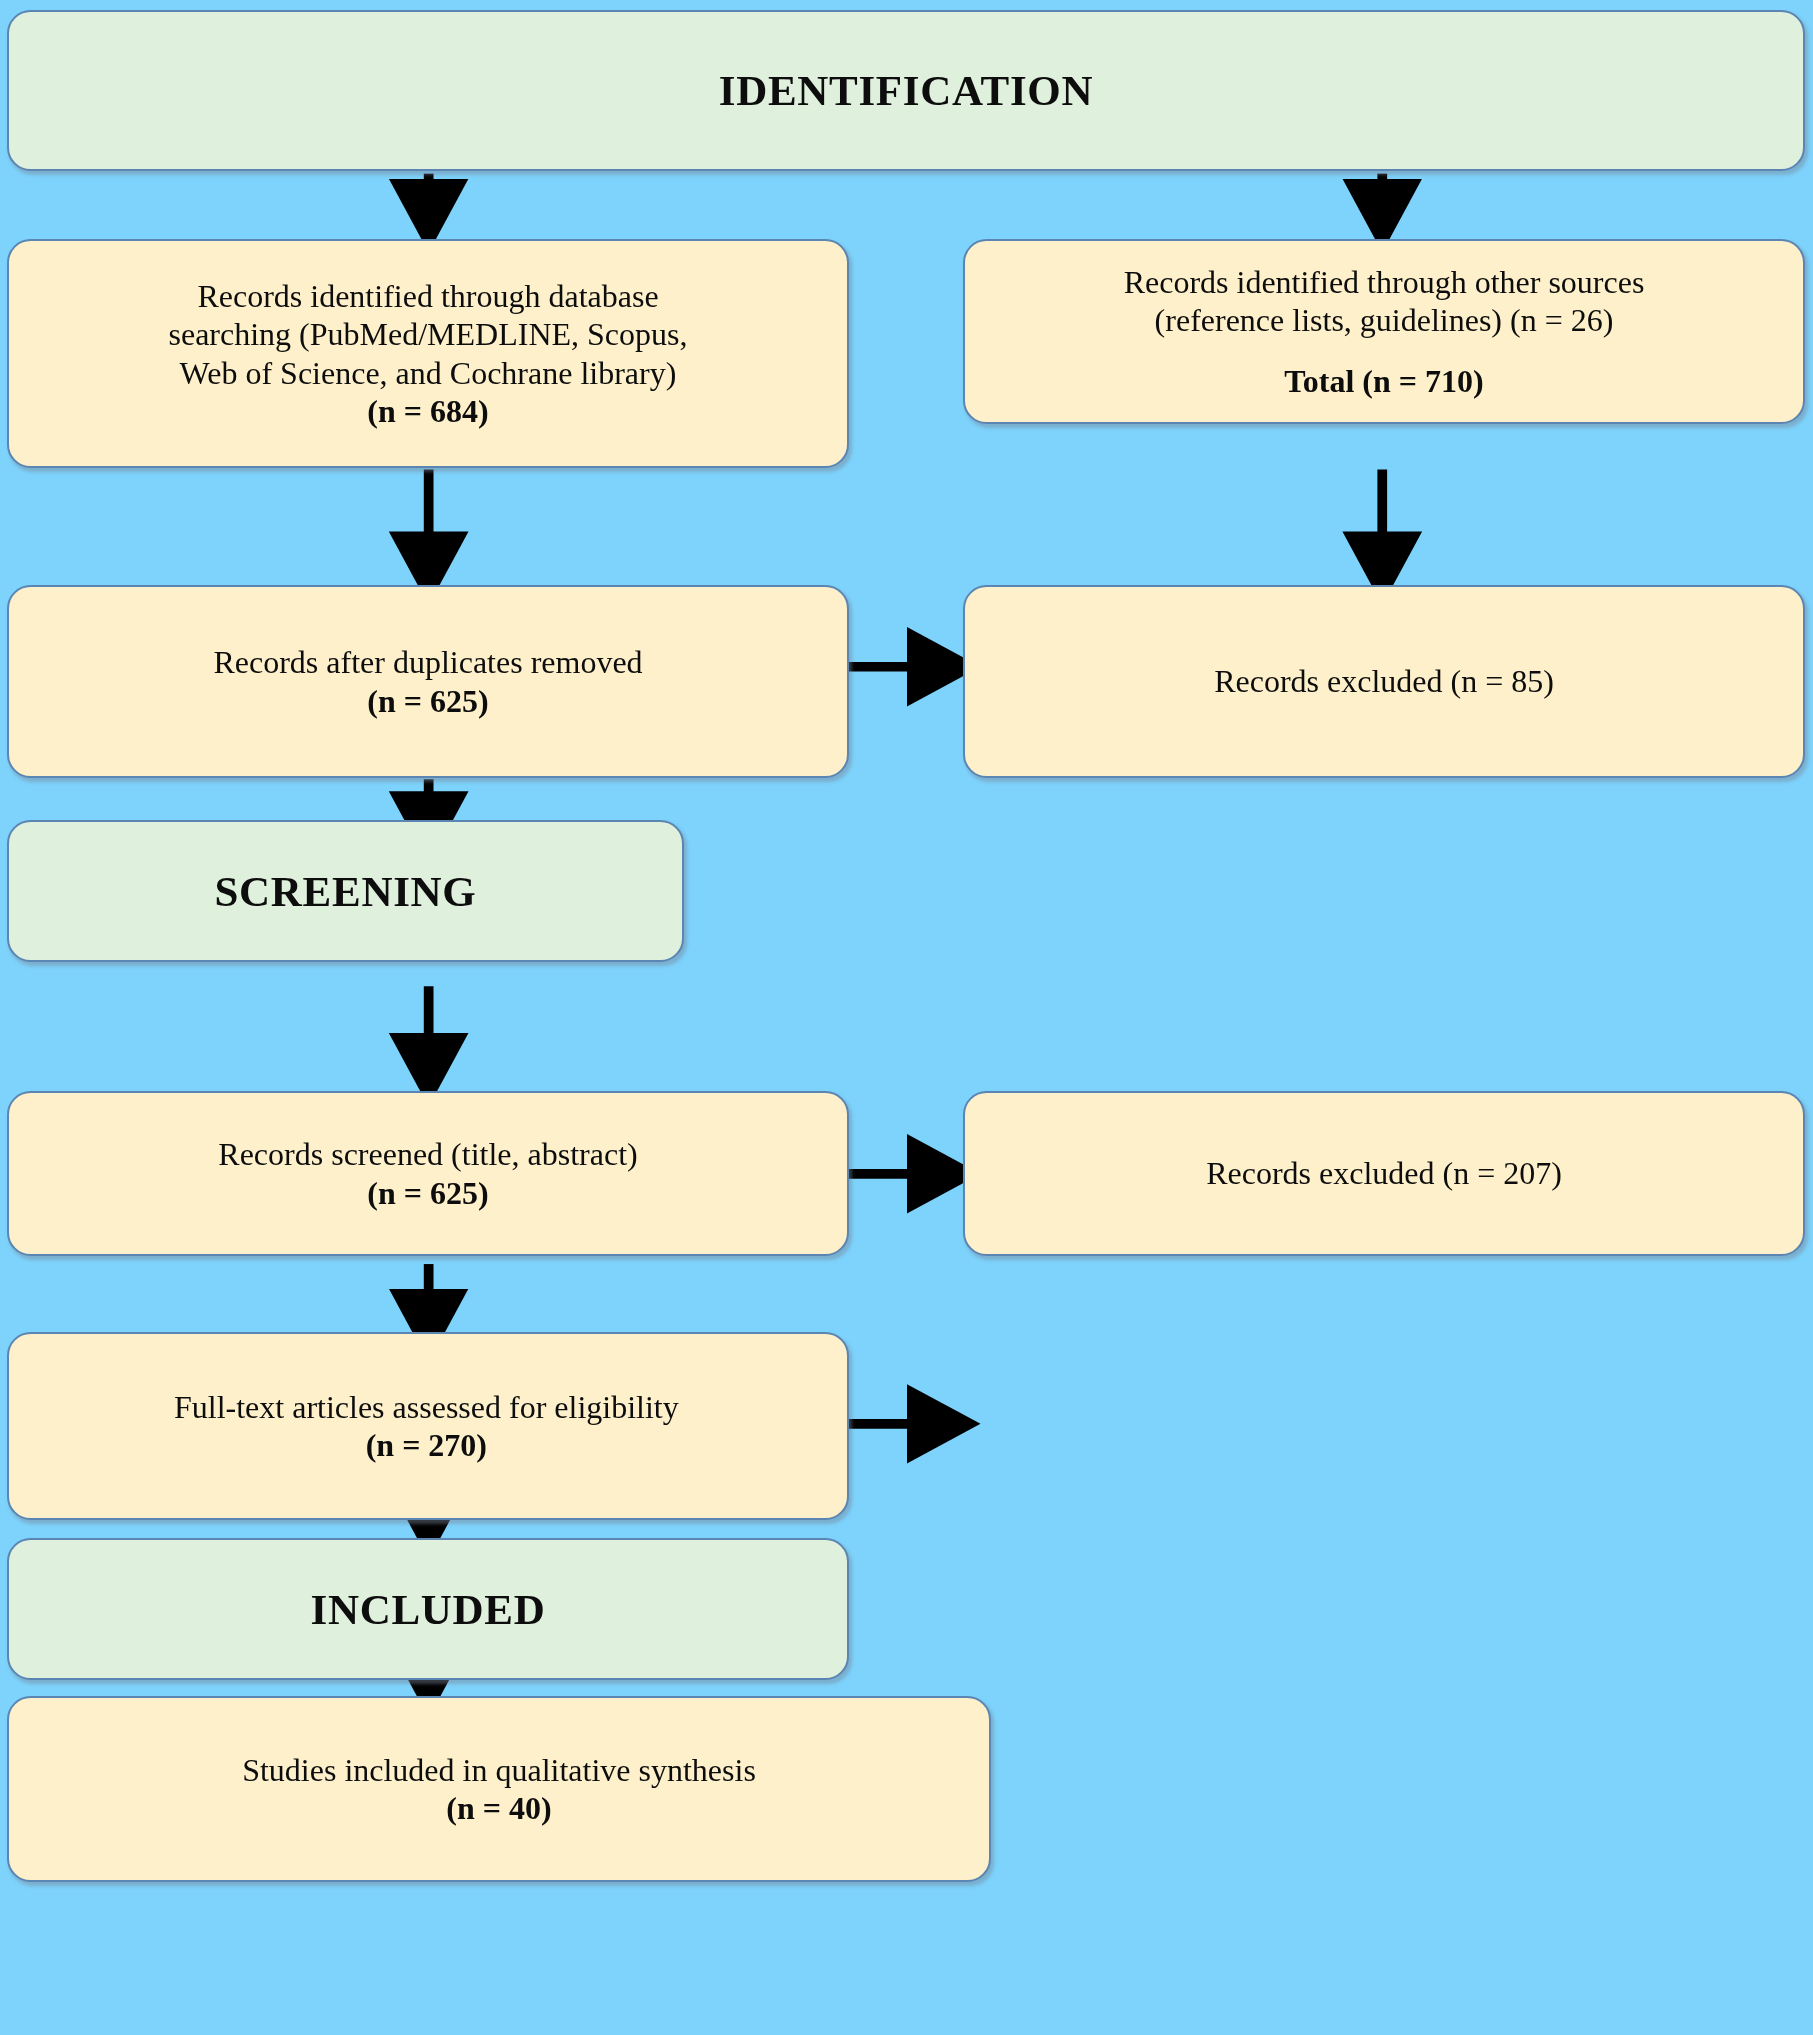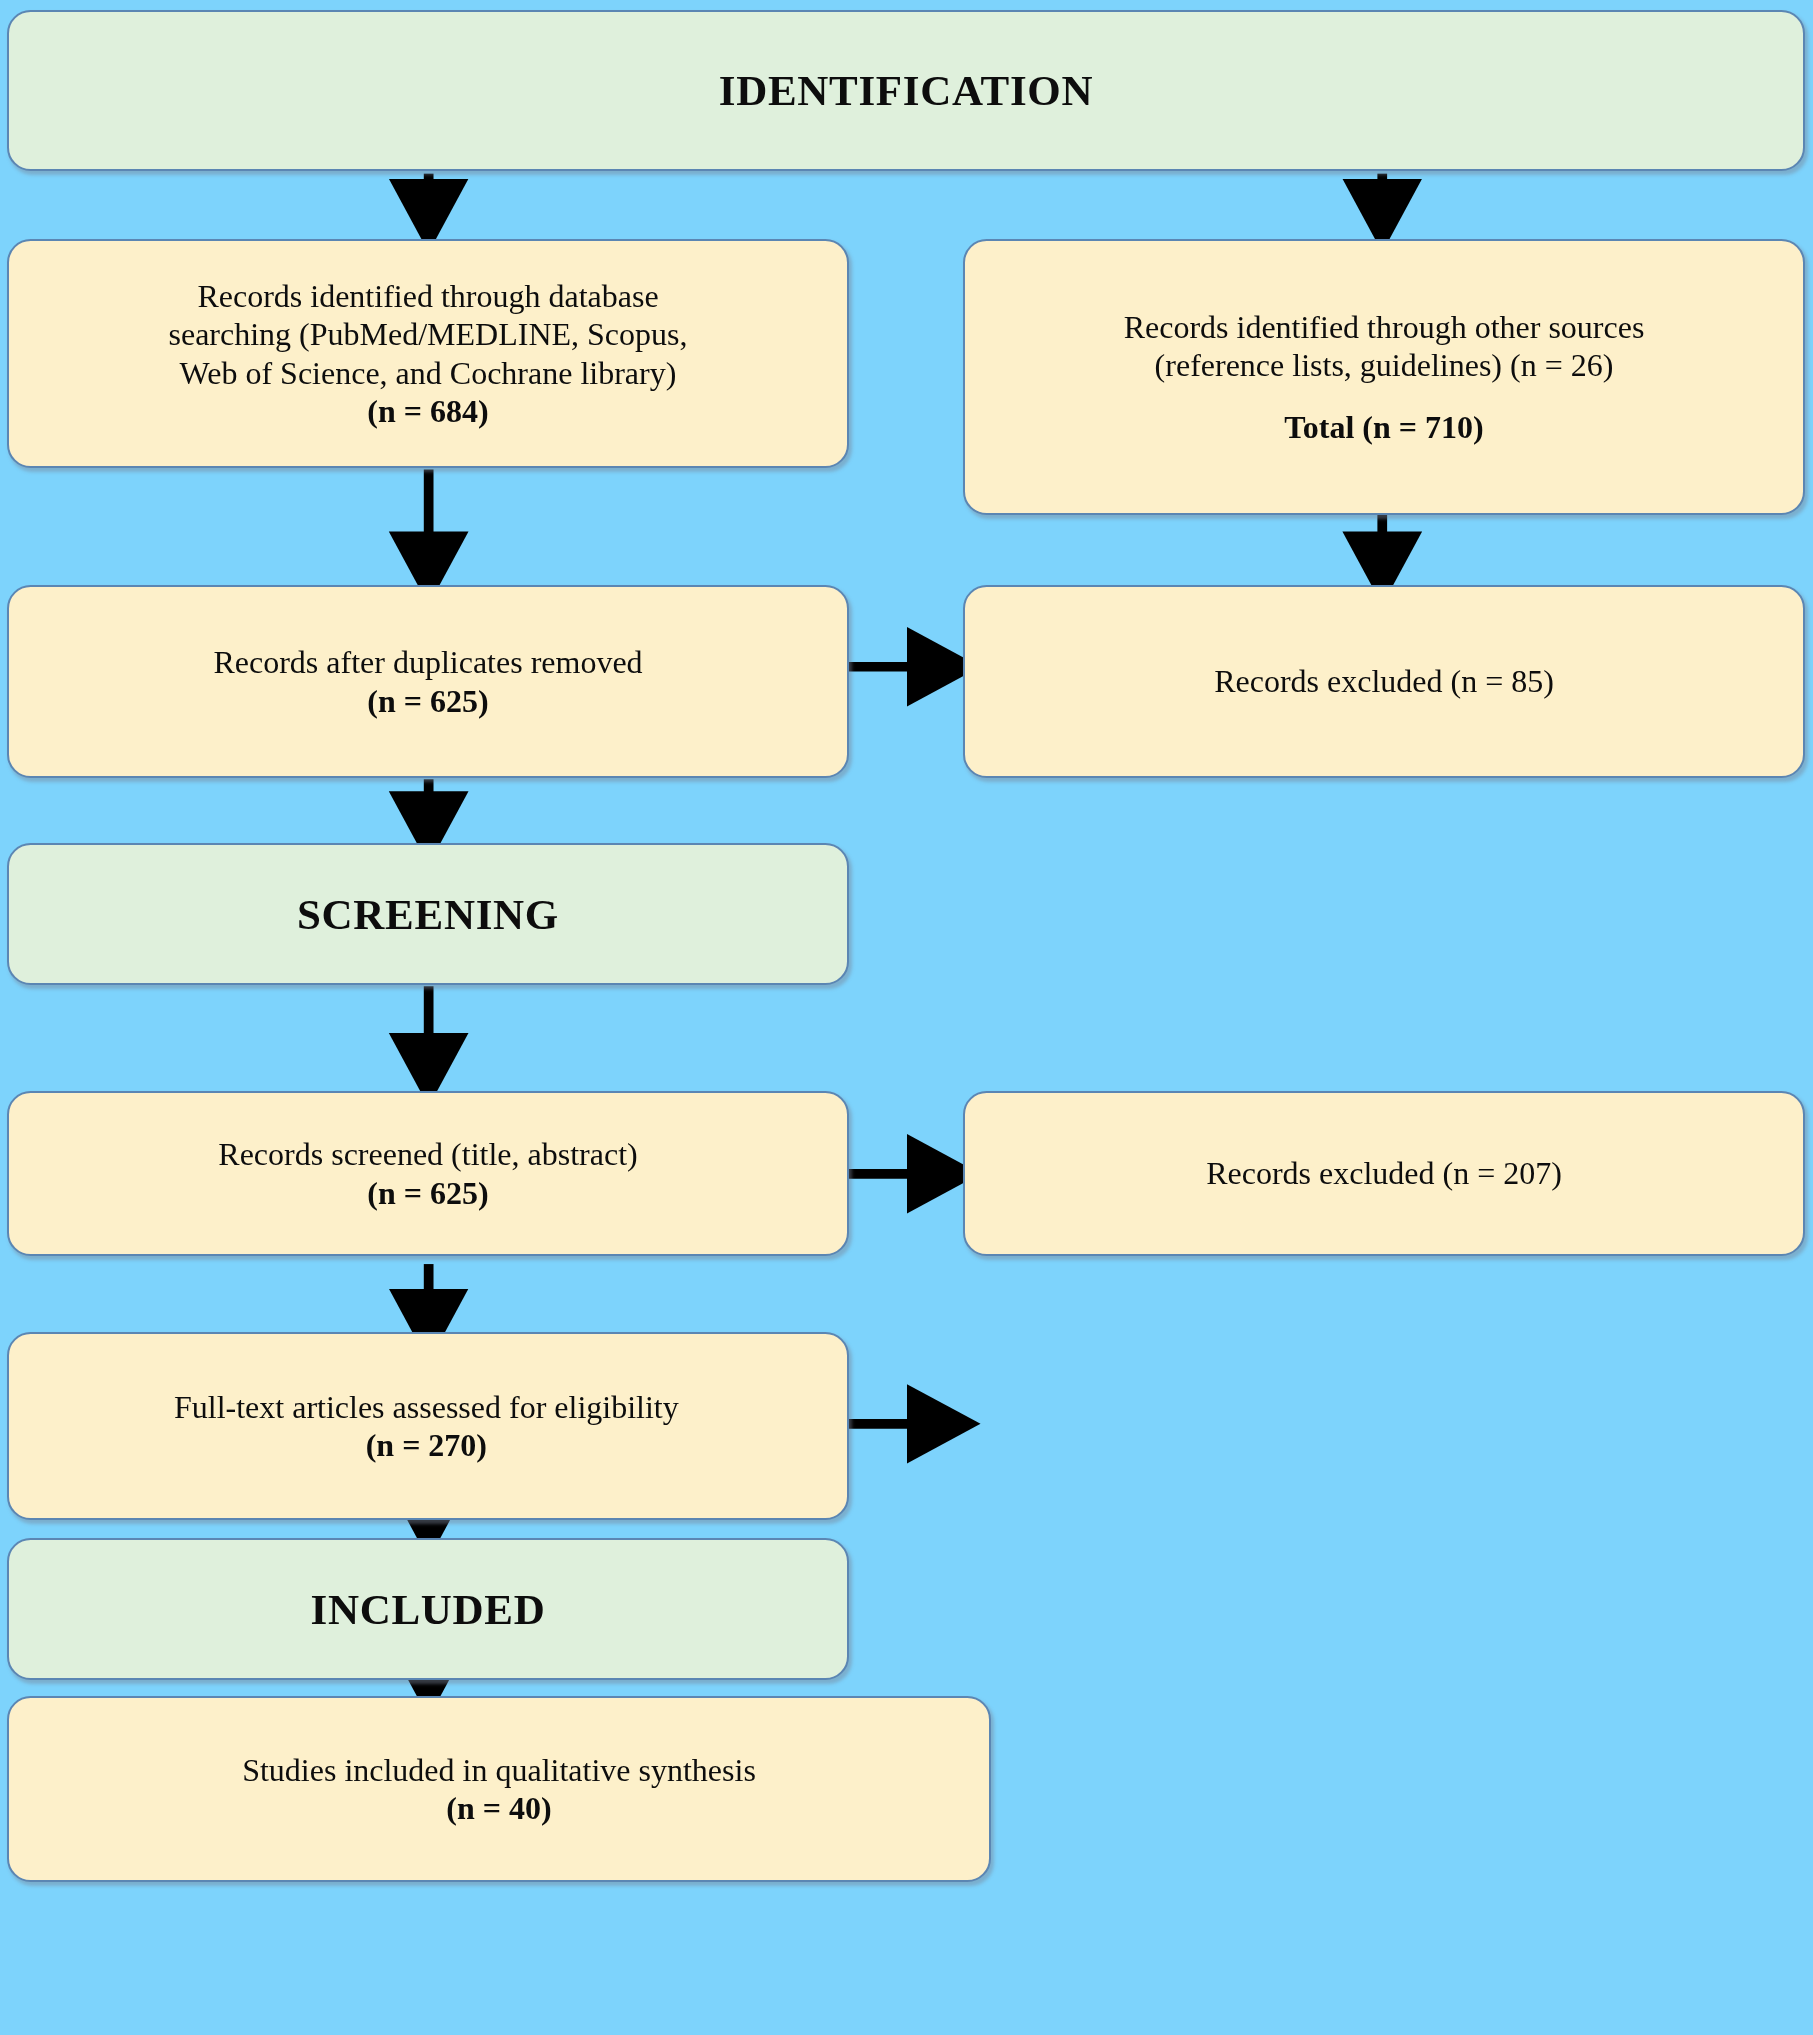--- a/index.html
+++ b/index.html
@@ -77,36 +77,36 @@
     <span>IDENTIFICATION</span>
   </div>
 
   <div class="box yellow" style="left:7px;top:239px;width:842px;height:229px;">
     <div class="ln">Records identified through database</div>
     <div class="ln">searching (PubMed/MEDLINE, Scopus,</div>
     <div class="ln">Web of Science, and Cochrane library)</div>
     <div class="ln b">(n = 684)</div>
   </div>
 
-  <div class="box yellow" style="left:963px;top:239px;width:842px;height:276px;">
+  <div class="box yellow" style="left:963px;top:239px;width:842px;height:185px;">
     <div class="ln">Records identified through other sources</div>
     <div class="ln">(reference lists, guidelines) (n = 26)</div>
     <div class="ln b" style="margin-top:23.6px;">Total (n = 710)</div>
   </div>
 
   <div class="box yellow" style="left:7px;top:585px;width:842px;height:193px;">
     <div class="ln">Records after duplicates removed</div>
     <div class="ln b">(n = 625)</div>
   </div>
 
   <div class="box yellow" style="left:963px;top:585px;width:842px;height:193px;">
     <div class="ln">Records excluded (n = 85)</div>
   </div>
 
-  <div class="box green banner" style="left:7px;top:843px;width:842px;height:142px;">
+  <div class="box green banner" style="left:7px;top:820px;width:677px;height:142px;">
     <span>SCREENING</span>
   </div>
 
   <div class="box yellow" style="left:7px;top:1091px;width:842px;height:165px;">
     <div class="ln">Records screened (title, abstract)</div>
     <div class="ln b">(n = 625)</div>
   </div>
 
   <div class="box yellow" style="left:963px;top:1091px;width:842px;height:165px;">
     <div class="ln">Records excluded (n = 207)</div>

